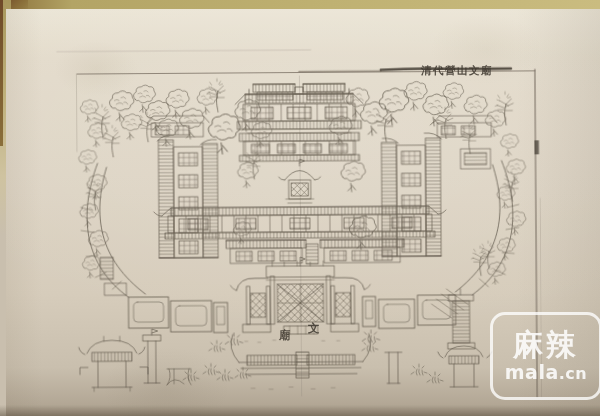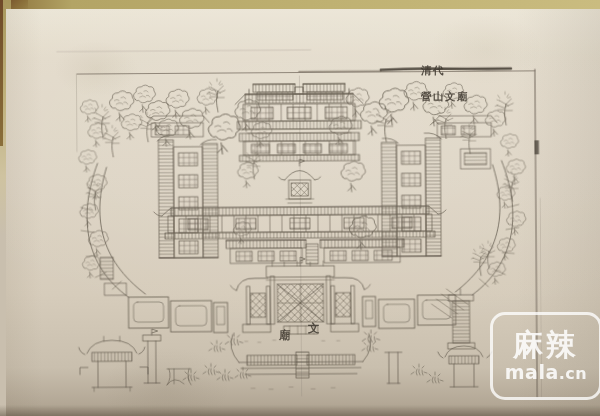--- a/index.html
+++ b/index.html
@@ -28,23 +28,23 @@
   .page::after{content:"";position:absolute;inset:0;pointer-events:none;
     background:
       radial-gradient(60px 40px at 90px 60px,rgba(150,135,105,.10),rgba(0,0,0,0) 70%),
       radial-gradient(80px 50px at 480px 40px,rgba(150,135,105,.08),rgba(0,0,0,0) 70%),
       radial-gradient(90px 60px at 160px 380px,rgba(110,98,78,.10),rgba(0,0,0,0) 70%);}
   .shadow-bottom{position:absolute;left:0;right:0;bottom:0;height:11px;
     background:linear-gradient(180deg,rgba(85,73,58,0),rgba(85,73,58,.5));}
   
   svg.art{position:absolute;left:0;top:0;width:600px;height:416px;}
   
-  .caption{position:absolute;left:421px;top:63px;display:flex;gap:11px;
+  .caption{position:absolute;left:421px;top:63px;display:flex;
     font-size:10.5px;font-weight:600;letter-spacing:1.5px;line-height:1.4;
-    color:var(--caption-ink,#403a31);opacity:.88;flex-direction:column;}
+    color:var(--caption-ink,#403a31);opacity:.88;}
   
   .gate-label{position:absolute;left:277px;top:321px;width:48px;height:24px;
     color:#3e382f;font-size:11.5px;font-weight:600;opacity:.85;}
   .gate-label .c0{position:absolute;left:2px;top:7px;}
   .gate-label .c1{position:absolute;left:31px;top:0;}
   
   .watermark{position:absolute;left:490px;top:312px;width:112px;height:88px;
     box-sizing:border-box;border:3px solid rgba(255,255,255,.78);border-radius:15px;
     display:flex;flex-direction:column;align-items:center;justify-content:center;gap:1px;}
   .wm-brand{font-size:30px;font-weight:bold;line-height:1.05;letter-spacing:3px;

